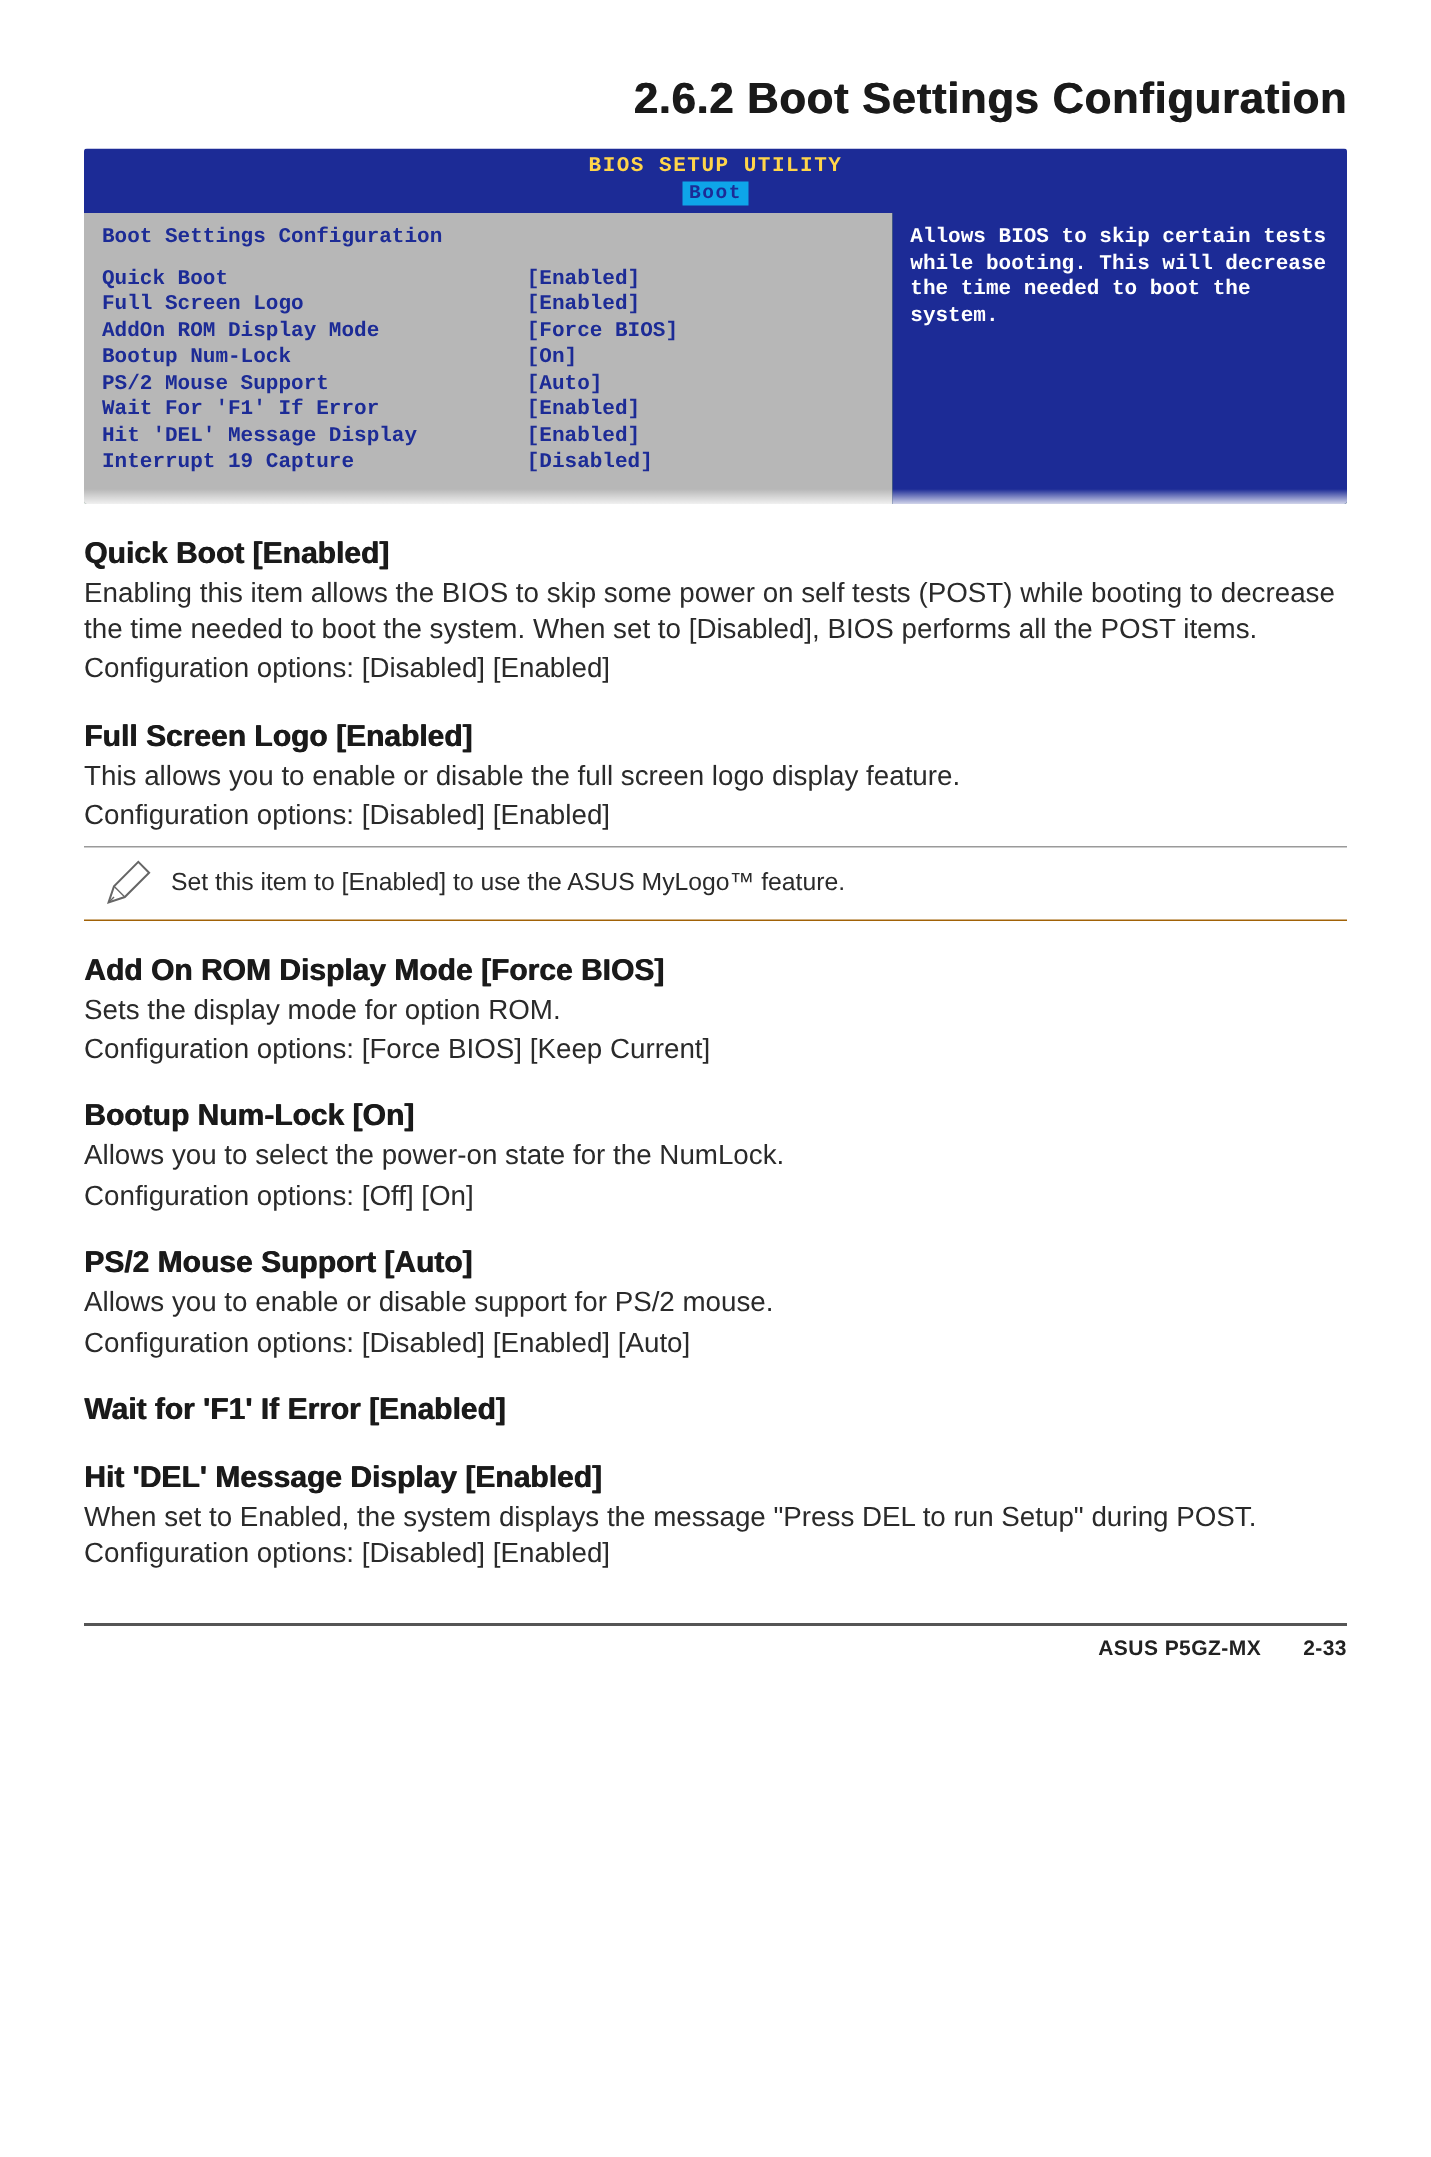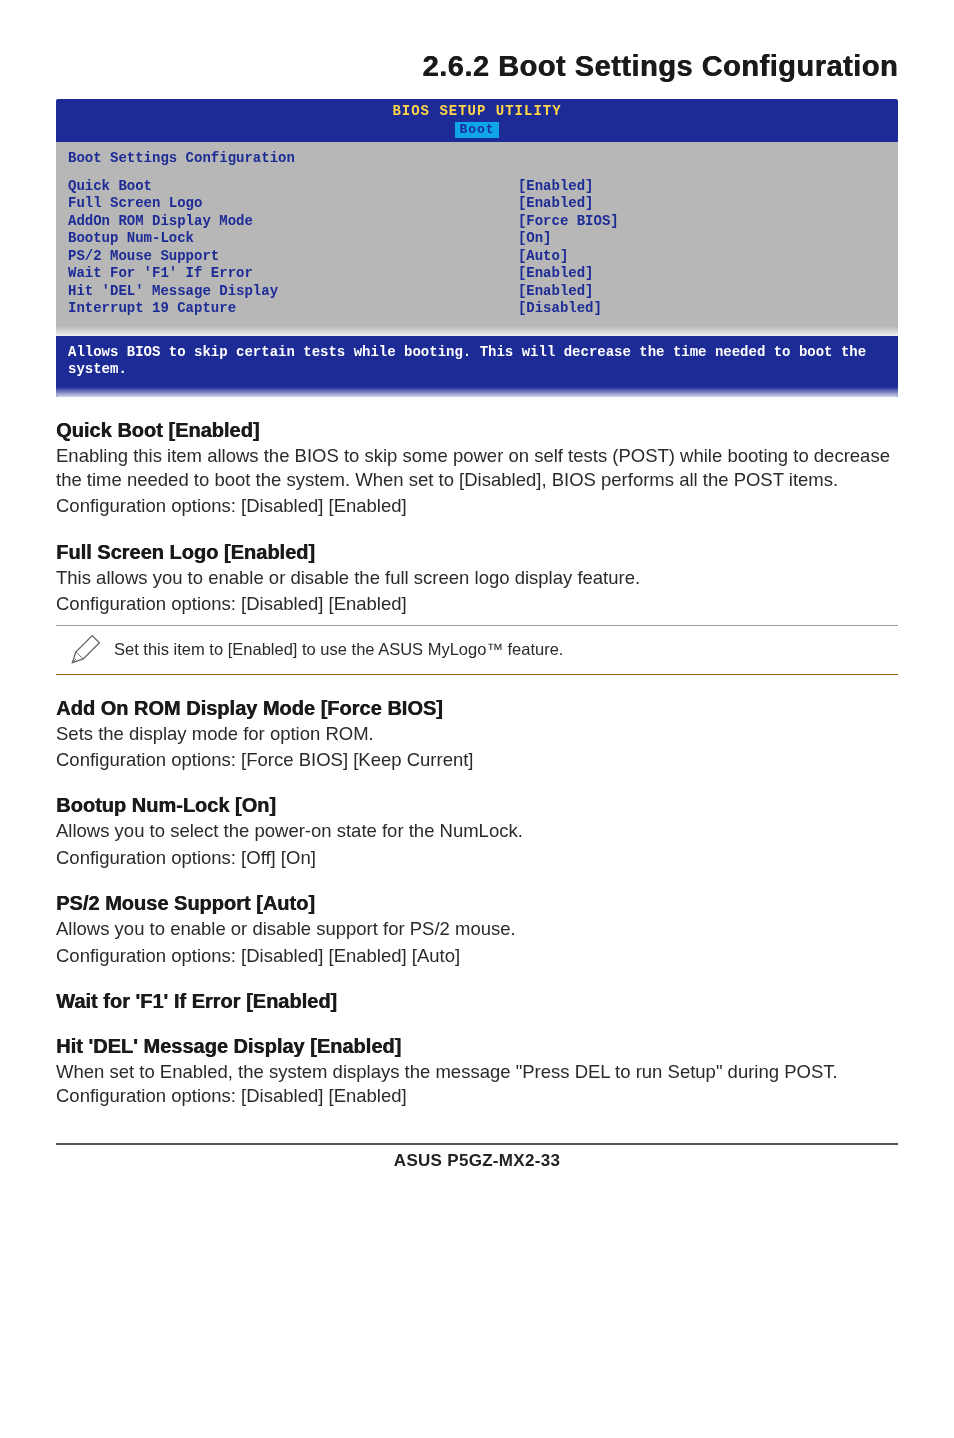--- a/index.html
+++ b/index.html
@@ -48,21 +48,20 @@
     display: inline-block;
     background: #0ea5e9;
     color: #1c2b96;
     padding: 0 4px;
     font-weight: bold;
     font-size: 13px;
   }
   .bios-body {
     display: flex;
     background: #14532d;
-    flex-direction: column;
   }
   .bios-left {
     background: #b7b7b7;
     color: #1c2b96;
     padding: 8px 12px 18px 12px;
     flex: 0 0 64%;
     box-sizing: border-box;
     position: relative;
   }
   .bios-right {
@@ -123,26 +122,27 @@
   .note-text {
     font-size: 16.5px;
     color: #2a2a2a;
     line-height: 1.3;
   }
   .footer {
     margin-top: 34px;
     border-top: 2.5px solid #555;
     padding-top: 6px;
     display: flex;
-    justify-content: center;
-    font-size: 17px;
+    justify-content: flex-end;
+    font-size: 14px;
     font-weight: 700;
     color: #222;
     font-family: Arial, sans-serif;
     letter-spacing: 0.3px;
+    gap: 28px;
   }
   .pencil-svg { width: 36px; height: 36px; }
 </style>
 </head>
 <body>
 
 <div class="page">
 
   <div class="section-num-title">2.6.2   Boot Settings Configuration</div>
 

